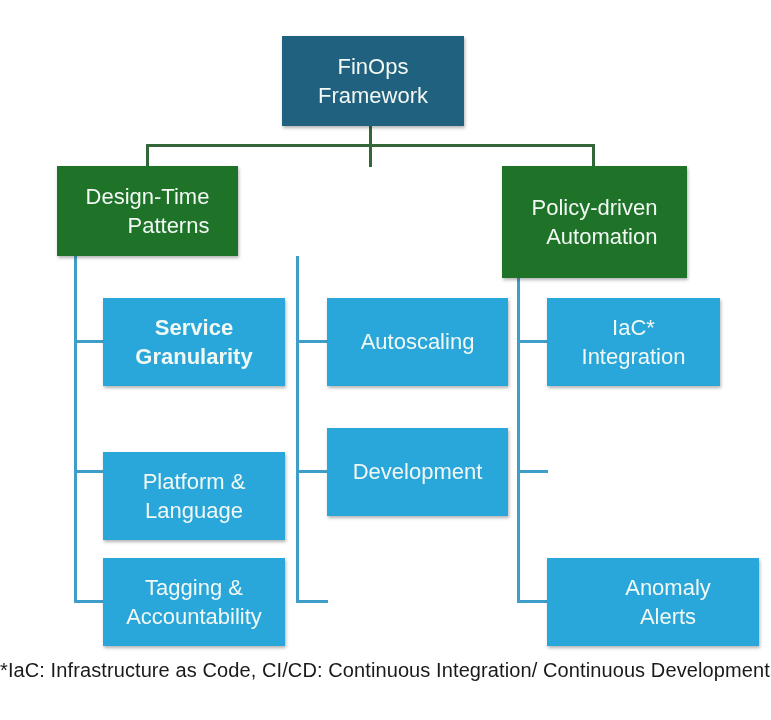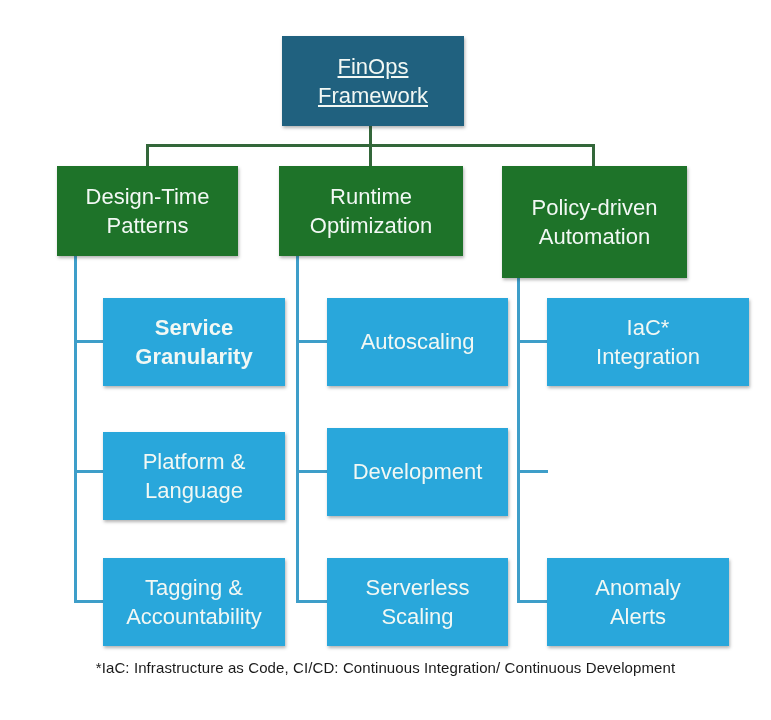--- a/index.html
+++ b/index.html
@@ -20,35 +20,35 @@
     display: flex;
     align-items: center;
     justify-content: center;
     text-align: center;
     color: var(--box-text, #f2f8f4);
     font-size: 22px;
     line-height: 1.32;
     white-space: pre-line;
     box-shadow: 1px 2px 3px rgba(40, 40, 40, 0.35);
   }
-  .node-root   { background: var(--root-fill, #20617f); text-decoration: underline; }
-  .node-branch { background: var(--branch-fill, #1e7329); }
+  .node-root   { background: var(--root-fill, #20617f); }
+  .node-branch { background: var(--branch-fill, #1e7329); text-align: right; }
   .node-child  { background: var(--child-fill, #29a7db); }
   .line {
     position: absolute;
   }
   .line-green { background: var(--root-connector, #33673a); }
   .line-blue  { background: var(--branch-connector, #3e9ec9); }
   .footnote {
     position: absolute;
     left: 0;
     top: 659px;
     width: 771px;
-    text-align: center;
-    font-size: 15px;
+    text-align: left;
+    font-size: 20px;
     color: var(--footnote-text, #1a1a1a);
     letter-spacing: 0.1px;
   }
 </style>
 </head>
 <body>
 
 <div class="canvas">
 
   <div class="line line-green" style="left:369px; top:126px; width:3px; height:41px;"></div>
@@ -69,37 +69,33 @@
   <div class="line line-blue" style="left:517px; top:255px; width:3px; height:348px;"></div>
   <div class="line line-blue" style="left:517px; top:340px; width:31px; height:3px;"></div>
   <div class="line line-blue" style="left:517px; top:470px; width:31px; height:3px;"></div>
   <div class="line line-blue" style="left:517px; top:600px; width:31px; height:3px;"></div>
 
   <div class="node node-root" style="left:282px; top:36px; width:182px; height:90px;">FinOps
 Framework</div>
 
   <div class="node node-branch" style="left:57px; top:166px; width:181px; height:90px;">Design-Time
 Patterns</div>
-  <div class="node node-branch" style="left:279px; top:166px; width:184px; height:90px;">Runtime
-Optimization</div>
   <div class="node node-branch" style="left:502px; top:166px; width:185px; height:112px;">Policy-driven
 Automation</div>
 
   <div class="node node-child" style="left:103px; top:298px; width:182px; height:88px;font-weight:bold;">Service
 Granularity</div>
-  <div class="node node-child" style="left:103px; top:432px; width:182px; height:88px;">Platform &amp;
+  <div class="node node-child" style="left:103px; top:452px; width:182px; height:88px;">Platform &amp;
 Language</div>
   <div class="node node-child" style="left:103px; top:558px; width:182px; height:88px;">Tagging &amp;
 Accountability</div>
 
   <div class="node node-child" style="left:327px; top:298px; width:181px; height:88px;">Autoscaling</div>
   <div class="node node-child" style="left:327px; top:428px; width:181px; height:88px;">Development</div>
-  <div class="node node-child" style="left:327px; top:558px; width:181px; height:88px;">Serverless
-Scaling</div>
 
-  <div class="node node-child" style="left:547px; top:298px; width:202px; height:88px;">IaC*
+  <div class="node node-child" style="left:547px; top:298px; width:173px; height:88px;">IaC*
 Integration</div>
-  <div class="node node-child" style="left:547px; top:558px; width:182px; height:88px;">Anomaly
+  <div class="node node-child" style="left:547px; top:558px; width:182px; height:88px;padding-left:30px;">Anomaly
 Alerts</div>
 
   <div class="footnote">*IaC: Infrastructure as Code, CI/CD: Continuous Integration/ Continuous Development</div>
 
 </div>
 
 </body></html>

